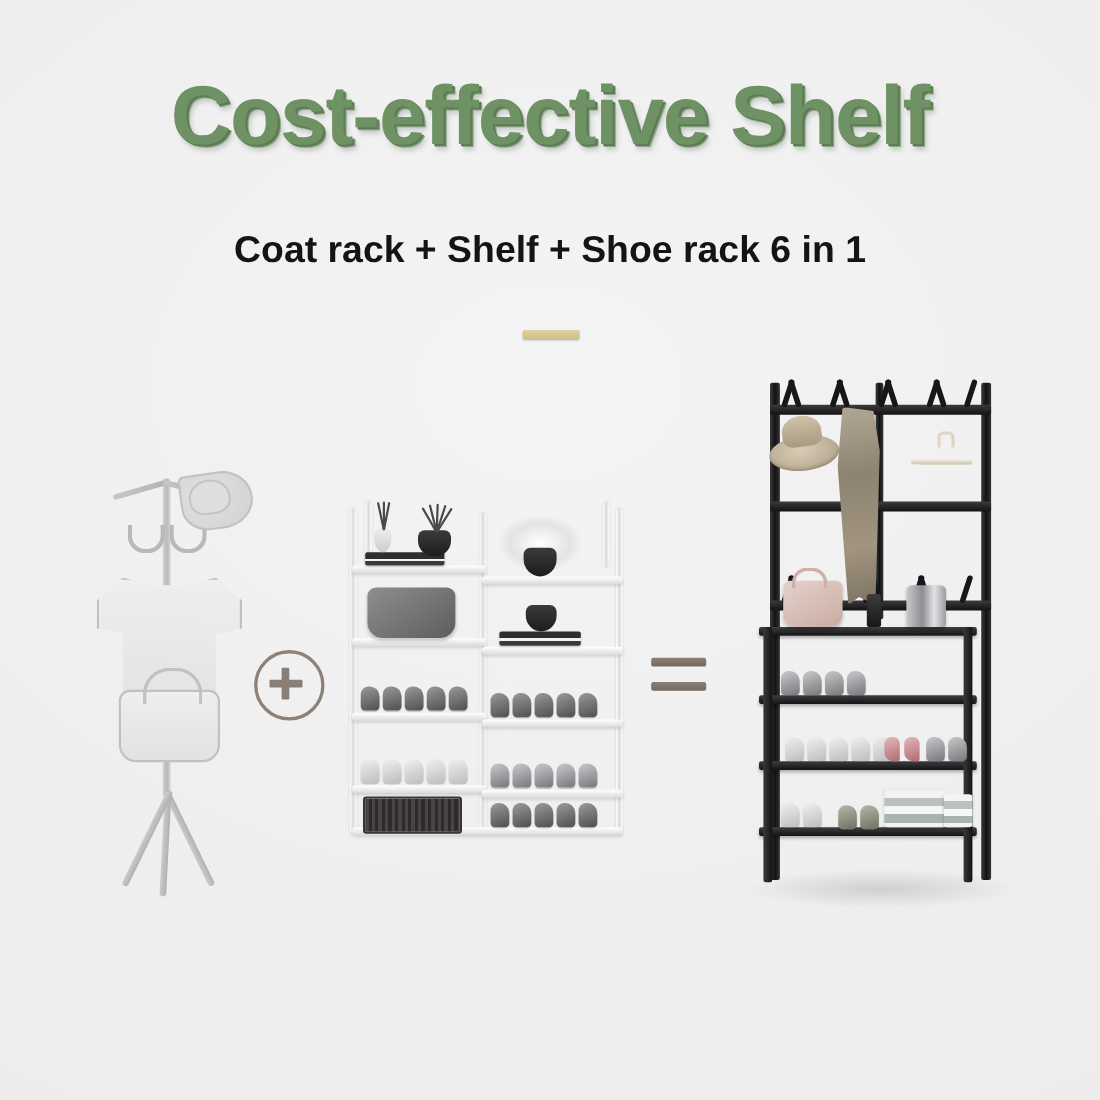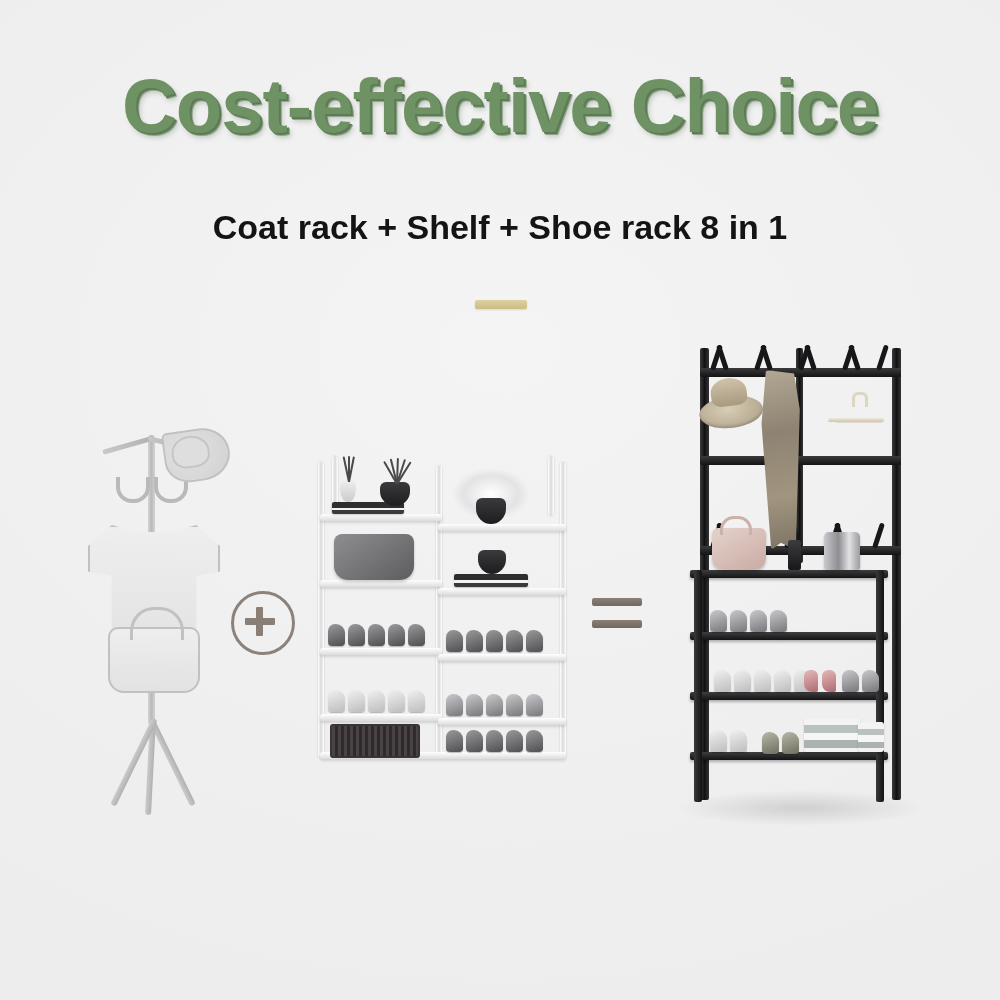--- a/index.html
+++ b/index.html
@@ -187,22 +187,22 @@
   .heel{position:absolute;width:14px;height:22px;border-radius:6px 6px 2px 8px;
     background:linear-gradient(160deg,#e3b9b9,#b06a72);}
   .shadowBlob{position:absolute;border-radius:50%;
     background:radial-gradient(closest-side,rgba(0,0,0,.13),rgba(0,0,0,0));}
 </style>
 </head>
 <body>
 
 <div class="stage">
 
-  <div class="title">Cost-effective Choice</div>
-  <div class="subtitle">Coat rack + Shelf + Shoe rack 8 in 1</div>
+  <div class="title">Cost-effective Shelf</div>
+  <div class="subtitle">Coat rack + Shelf + Shoe rack 6 in 1</div>
   <div class="divider"></div>
 
   <div class="art" id="coat-rack">
     <div class="pole"></div>
     <div class="armL"></div>
     <div class="armR"></div>
     <div class="hook h1"></div>
     <div class="hook h2"></div>
     <div class="hook h3"></div>
     <div class="hook h4"></div>

